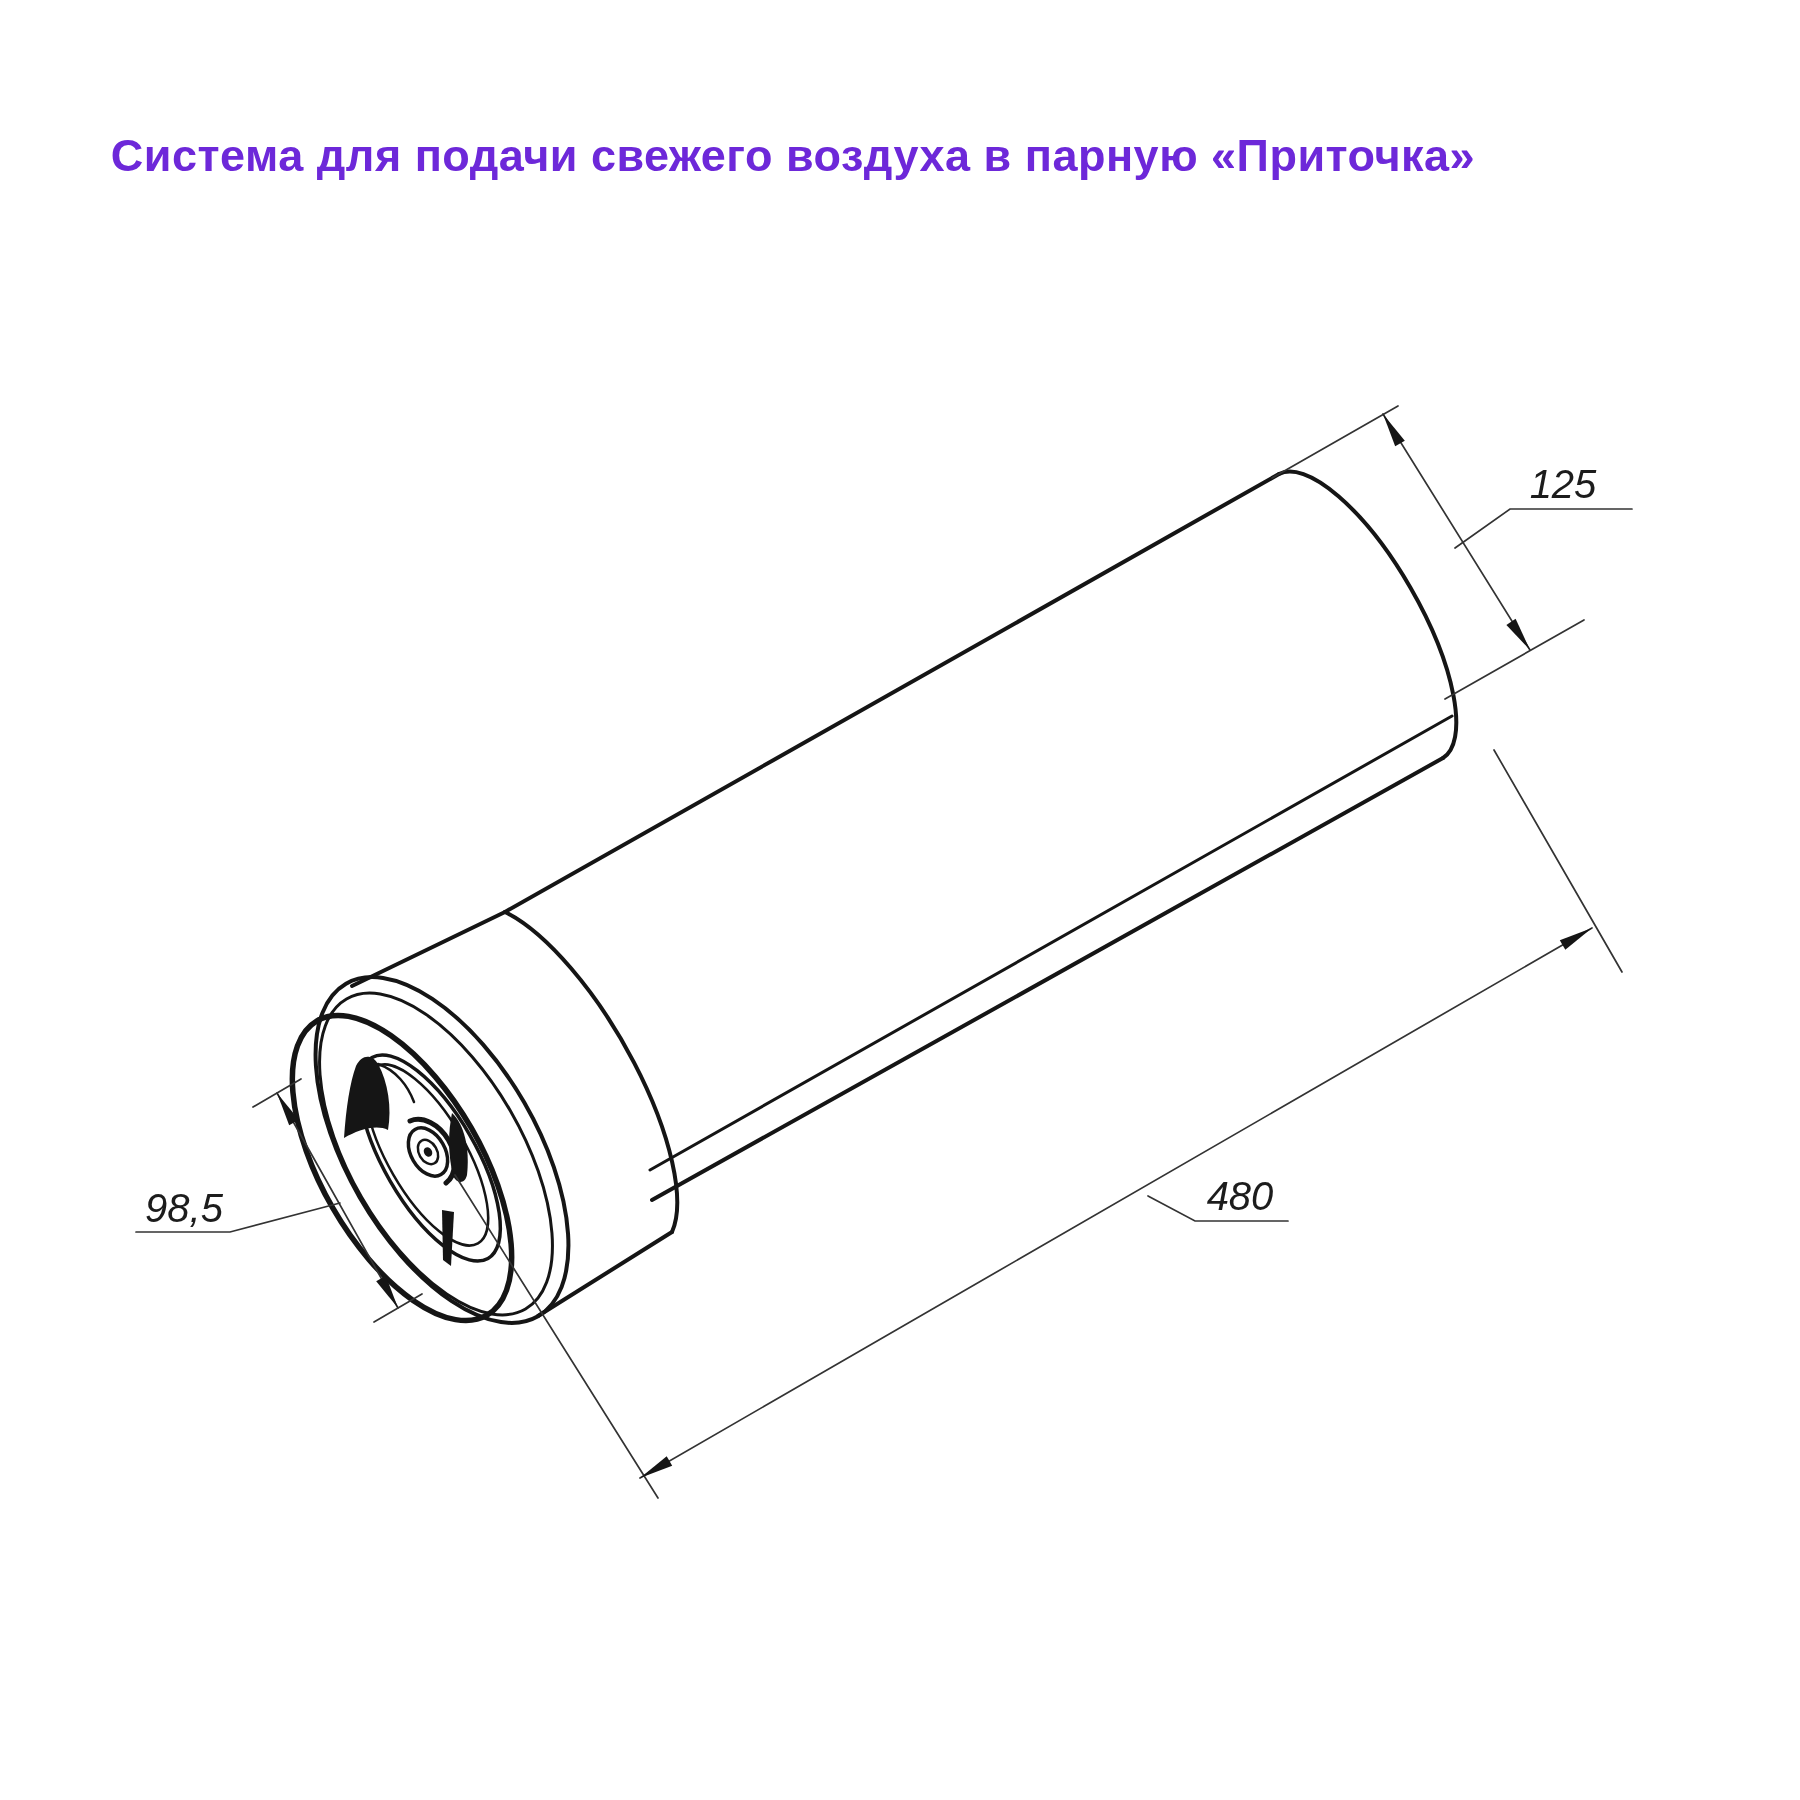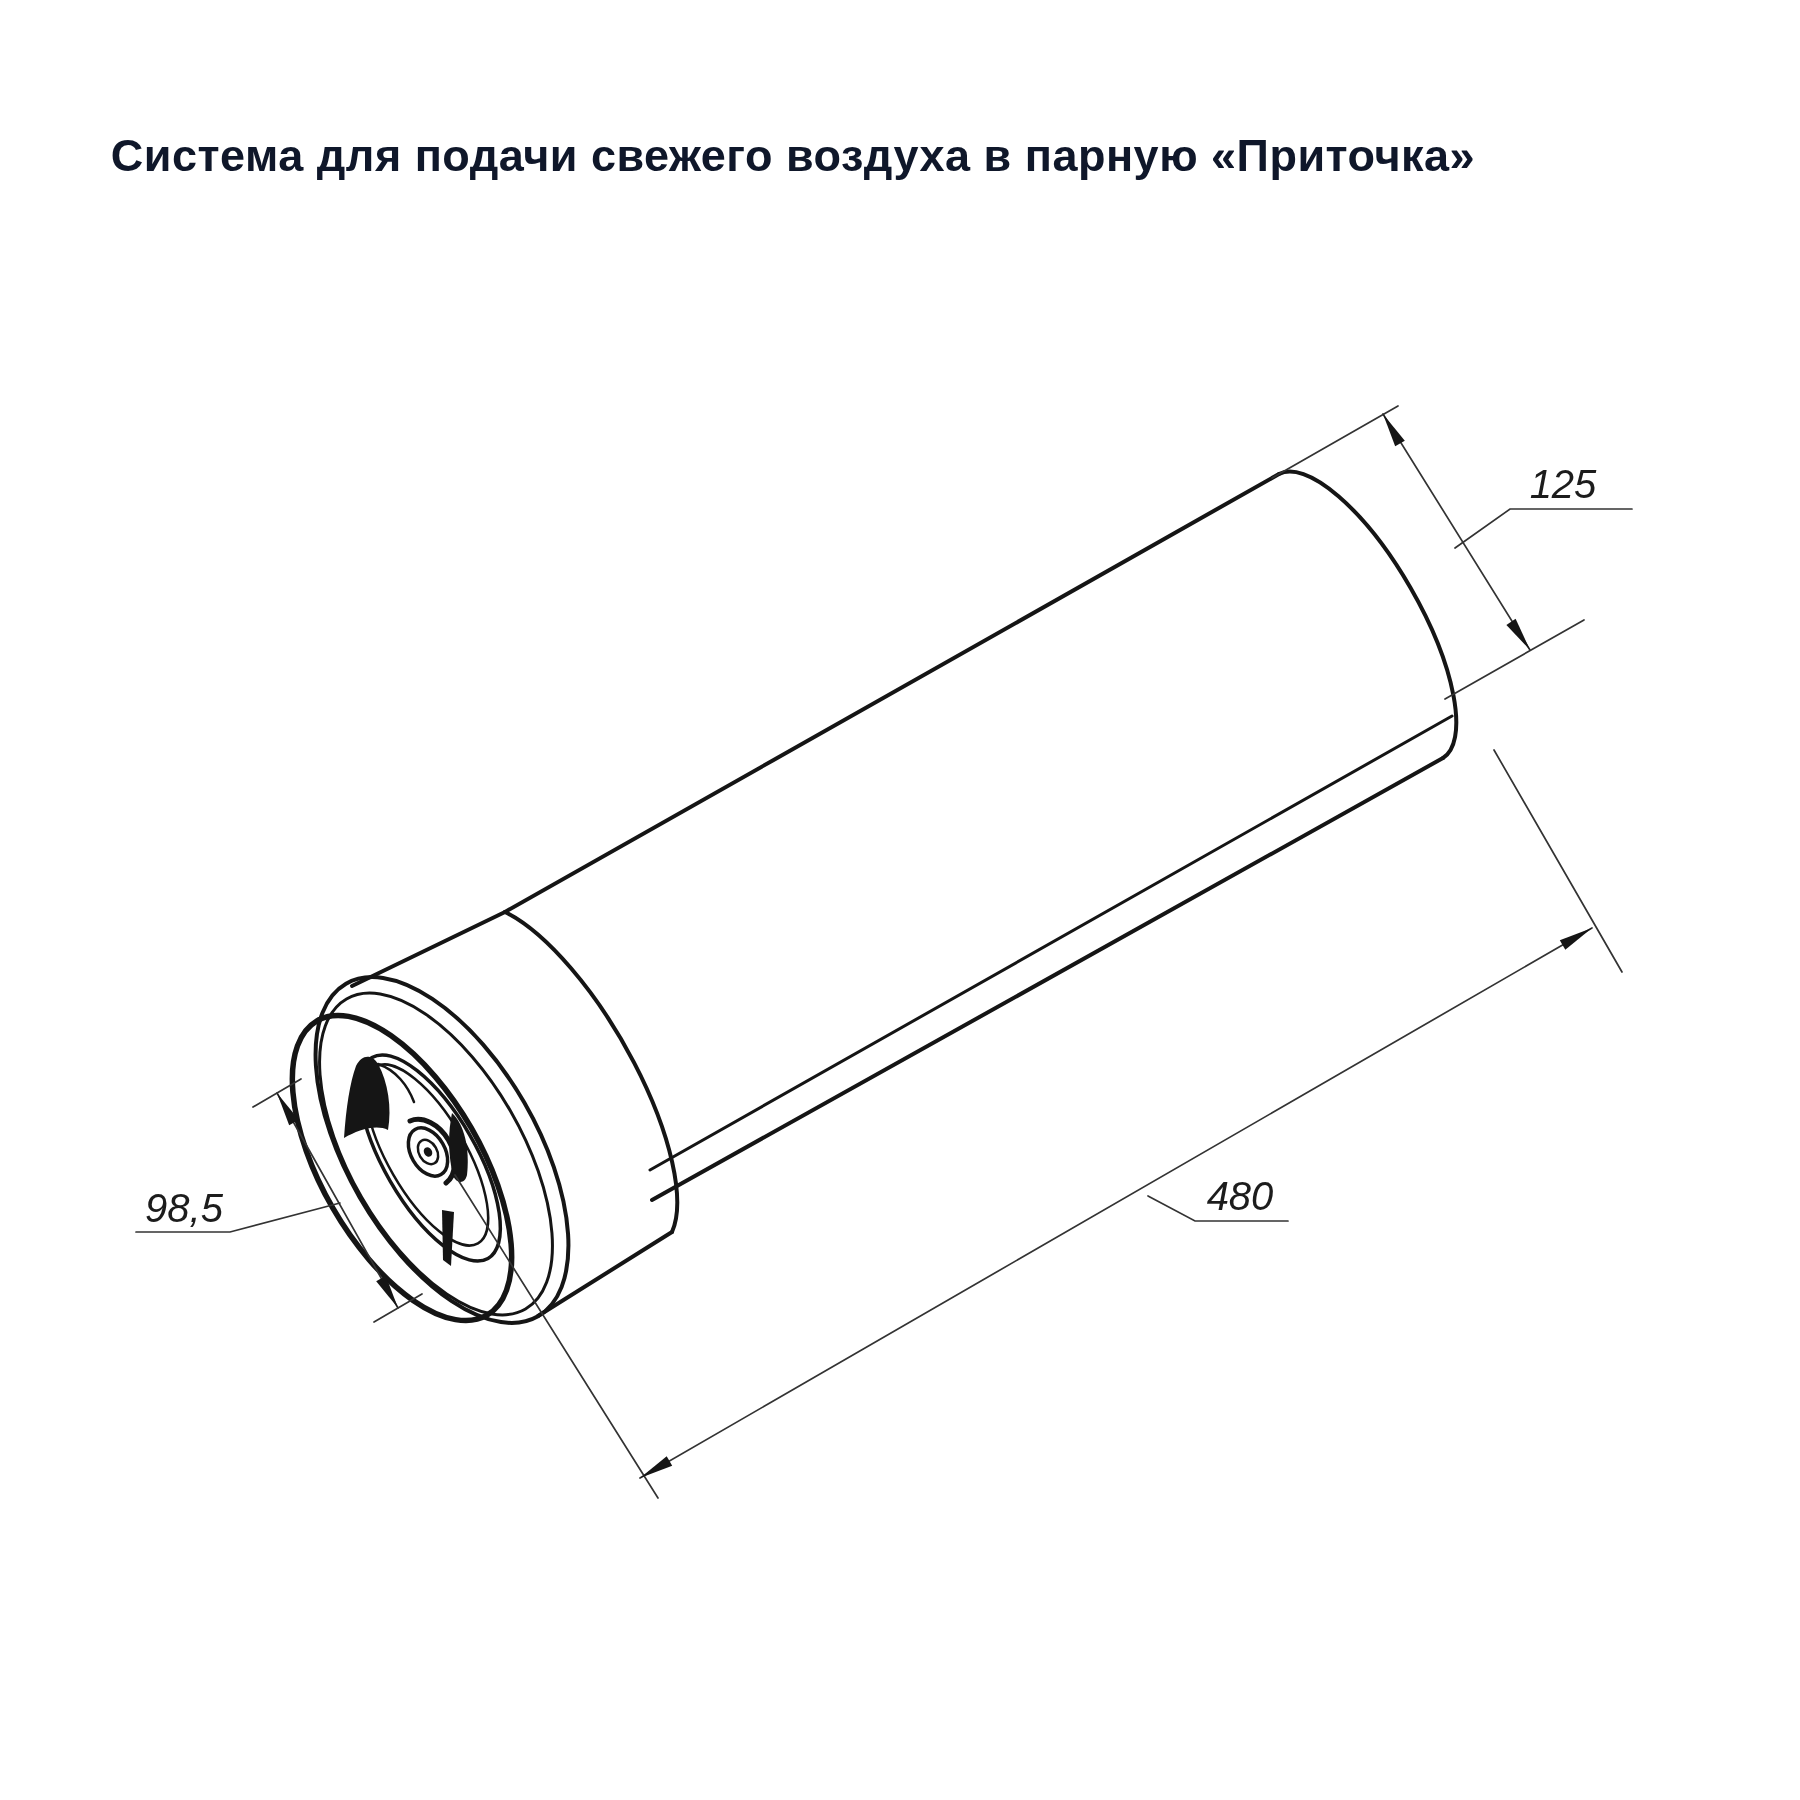--- a/index.html
+++ b/index.html
@@ -16,21 +16,21 @@
     font-family: "Liberation Sans", sans-serif;
   }
   .title {
     position: absolute;
     top: 130px;
     left: 0;
     width: 1586px;
     text-align: center;
     font-size: 45px;
     font-weight: 700;
-    color: #0f172a;
+    color: #6d28d9;
     letter-spacing: 0.5px;
     font-family: "Liberation Sans", sans-serif;
   }
   .drawing-svg {
     position: absolute;
     top: 0;
     left: 0;
     width: 1800px;
     height: 1800px;
   }

